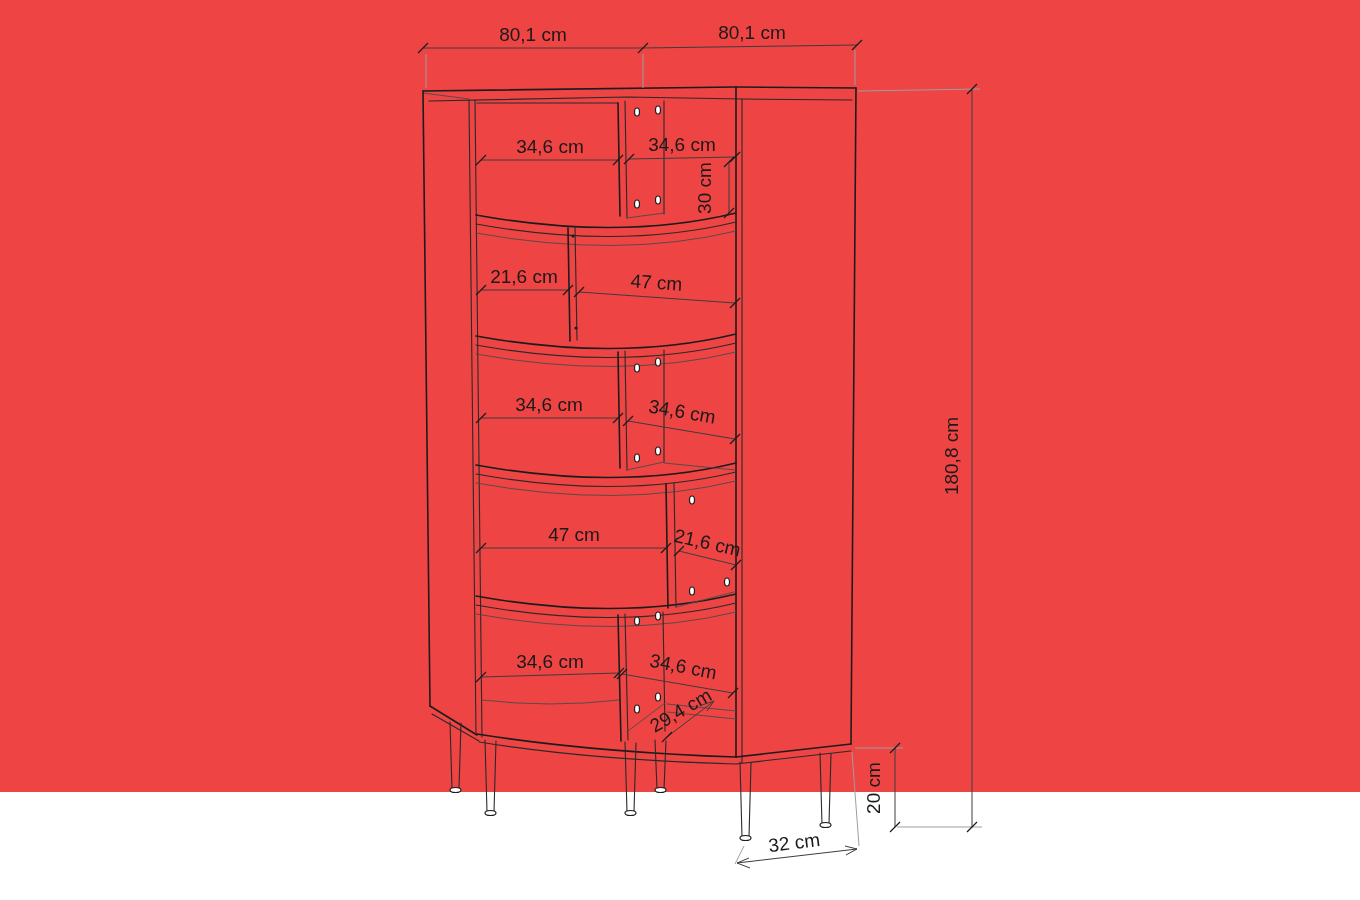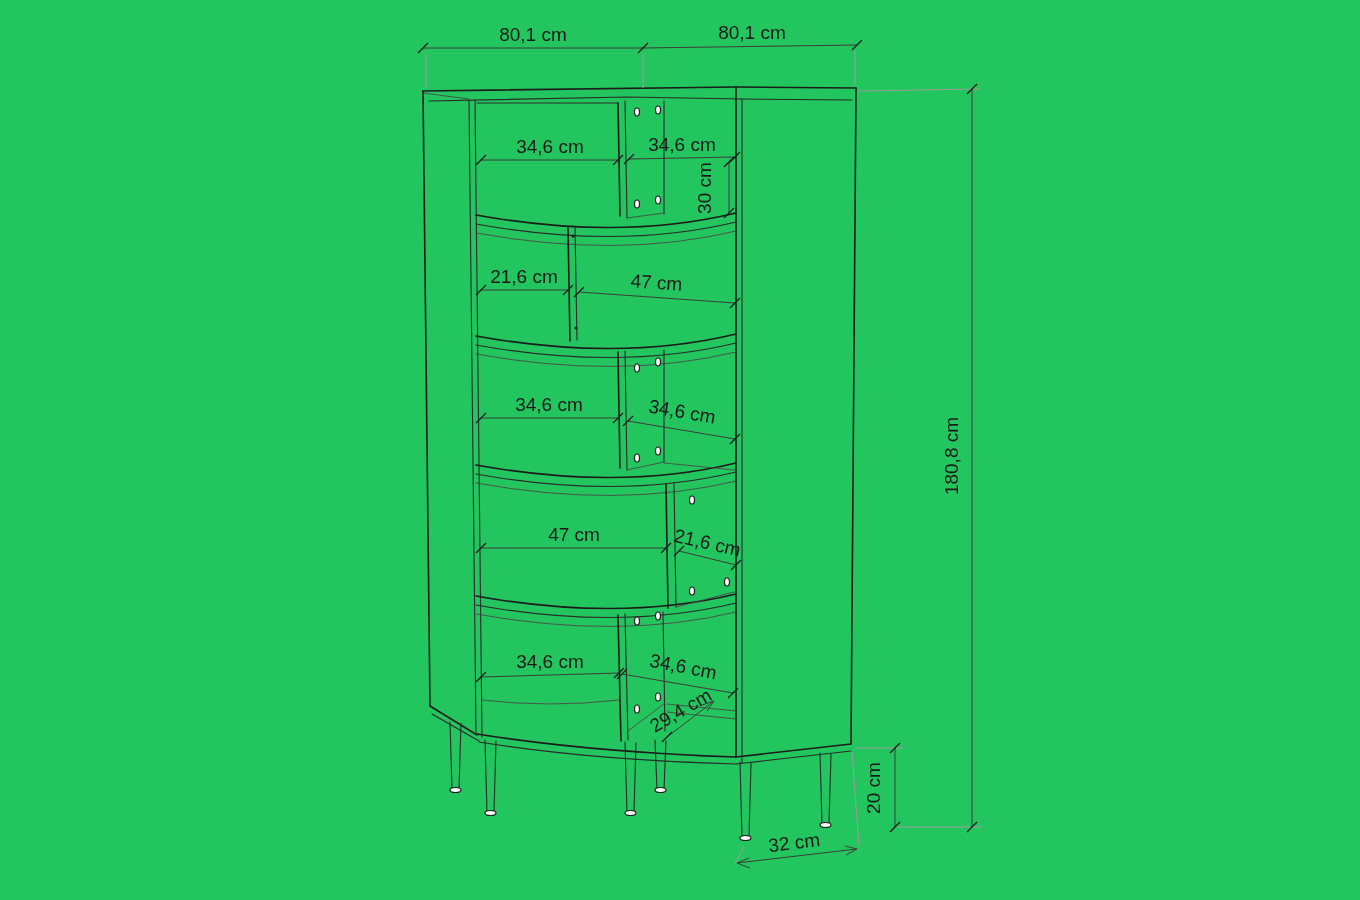--- a/index.html
+++ b/index.html
@@ -6,22 +6,22 @@
     margin: 0;
     padding: 0;
     background: #ffffff;
     width: 1360px;
     height: 900px;
     overflow: hidden;
   }
   .stage {
     position: relative;
     width: 1360px;
-    height: 900px;
-    background: #22c55e;
+    height: 792px;
+    background: #ef4444;
   }
   svg { display: block; }
 
   
   .obj   { stroke: #1c1c1c; stroke-width: 1.6; fill: none; stroke-linecap: round; }
   .obj2  { stroke: #2a2a2a; stroke-width: 1.1; fill: none; stroke-linecap: round; }
   .thin  { stroke: #4a4a4a; stroke-width: 0.9; fill: none; stroke-linecap: round; }
 
   
   .dim   { stroke: #3c3c3c; stroke-width: 1;   fill: none; }

